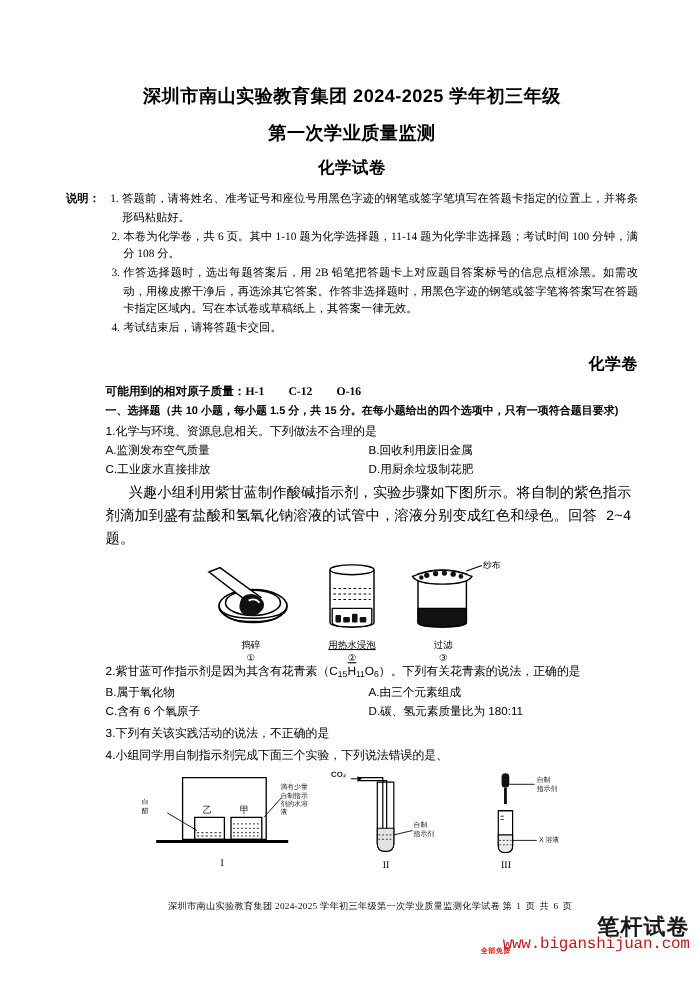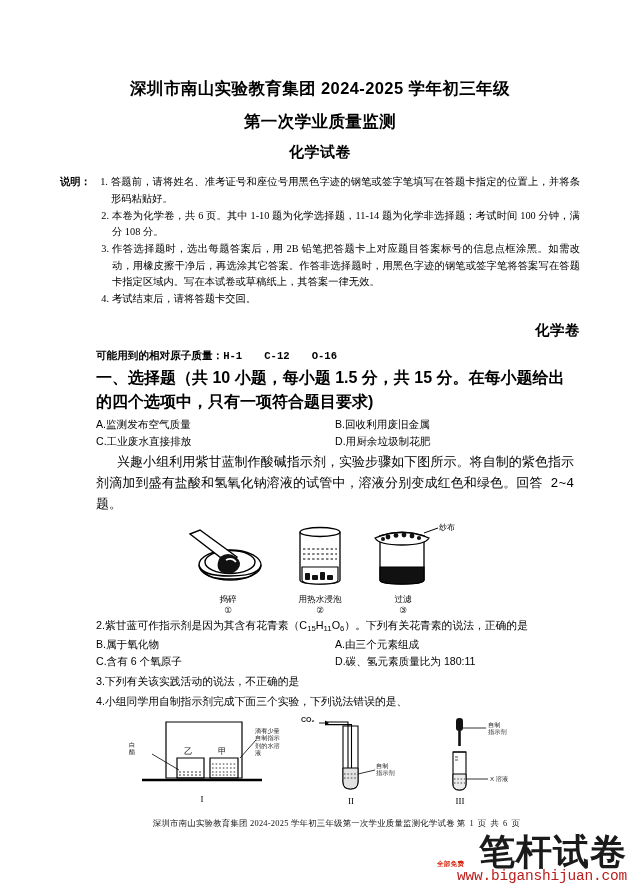--- a/index.html
+++ b/index.html
@@ -90,32 +90,32 @@
     text-align: right;
     font-family: "Liberation Sans", "DejaVu Sans", sans-serif;
     font-weight: bold;
     font-size: 14.5px;
     margin-top: 13px;
     margin-bottom: 9px;
     letter-spacing: 0.5px;
   }
 
   .mass-line {
-    font-family: Liberation Mono, monospace;
+    font-family: Liberation Serif, serif;
     font-weight: bold;
     font-size: 10.6px;
     margin-left: 36px;
     margin-bottom: 3px;
   }
   .mass-line .sp { display:inline-block; width: 22px; }
 
   .sec-head {
     font-family: "Liberation Sans", "DejaVu Sans", sans-serif;
     font-weight: bold;
-    font-size: 16px;
+    font-size: 10px;
     margin-left: 36px;
     line-height: 1.5;
     width: 474px;
   }
 
   
   .q {
     margin-left: 36px;
     width: 478px;
     font-size: 10.8px;
@@ -214,21 +214,21 @@
   .watermark {
     position: absolute;
     right: 8px;
     top: 833px;
     width: 200px;
     text-align: right;
   }
   .wm-main {
     font-family: "Liberation Sans","DejaVu Sans",sans-serif;
     font-weight: bold;
-    font-size: 36px;
+    font-size: 20px;
     letter-spacing: 1px;
     line-height: 1.05;
     color: #1a1a1a;
   }
   .wm-url {
     font-family: "Liberation Mono","DejaVu Sans Mono",monospace;
     font-size: 14.5px;
     letter-spacing: -0.2px;
     color: #b91c1c;
     line-height: 1.05;
@@ -282,20 +282,21 @@
 
     <div class="paper-head">化学卷</div>
 
     <div class="mass-line">
       <span>可能用到的相对原子质量：</span><span>H-1</span><span class="sp"></span><span>C-12</span><span class="sp"></span><span>O-16</span>
     </div>
 
     <div class="sec-head">一、选择题（共 10 小题，每小题 1.5 分，共 15 分。在每小题给出的四个选项中，只有一项符合题目要求)</div>
 
     <div class="q">
+      <div class="q-stem">1.化学与环境、资源息息相关。下列做法不合理的是</div>
       <div class="opts">
         <div class="opt">A.监测发布空气质量</div>
         <div class="opt">B.回收利用废旧金属</div>
         <div class="opt">C.工业废水直接排放</div>
         <div class="opt">D.用厨余垃圾制花肥</div>
       </div>
     </div>
 
     <div class="q-narrative">兴趣小组利用紫甘蓝制作酸碱指示剂，实验步骤如下图所示。将自制的紫色指示剂滴加到盛有盐酸和氢氧化钠溶液的试管中，溶液分别变成红色和绿色。回答 2~4 题。</div>
 
@@ -311,21 +312,21 @@
               <path d="M24 44 q3 8 26 8 q23 0 26 -8"></path>
             </g>
             <path d="M10 7 L20 3 L57 30 L49 37 Z" fill="#fff" stroke="#000" stroke-width="1.4"></path>
             <path d="M40 30 q8 -6 16 0 q7 6 2 12 q-6 7 -15 4 q-9 -4 -3 -16 Z" fill="#111"></path>
             <path d="M46 33 q6 -3 10 2" stroke="#fff" stroke-width="1.6" fill="none"></path>
           </svg>
           <div class="cap">捣碎</div>
           <div class="cap">①</div>
         </div>
 
-        <div class="apparatus" style="left:113px; top:2px; width:74px;">
+        <div class="apparatus" style="left:113px; top:2px; width:74px;text-decoration:underline;">
           <svg width="74" height="66" viewBox="0 0 74 66">
             <g fill="none" stroke="#000" stroke-width="1.3">
               <ellipse cx="37" cy="9" rx="20" ry="4.5"></ellipse>
               <path d="M17 9 L17 57 q0 4 20 4 q20 0 20 -4 L57 9"></path>
               <path d="M20 26 h34 M20 31 h34 M20 36 h34" stroke-dasharray="2.4 2.2" stroke-width="1"></path>
             </g>
             <path d="M19 44 L55 44 L55 57 q0 4 -18 4 q-18 0 -18 -4 Z" fill="#fff" stroke="#000" stroke-width="1.2"></path>
             <g fill="#111">
               <rect x="22" y="50" width="5" height="7" rx="1"></rect>
               <rect x="29" y="52" width="6" height="5" rx="1"></rect>

